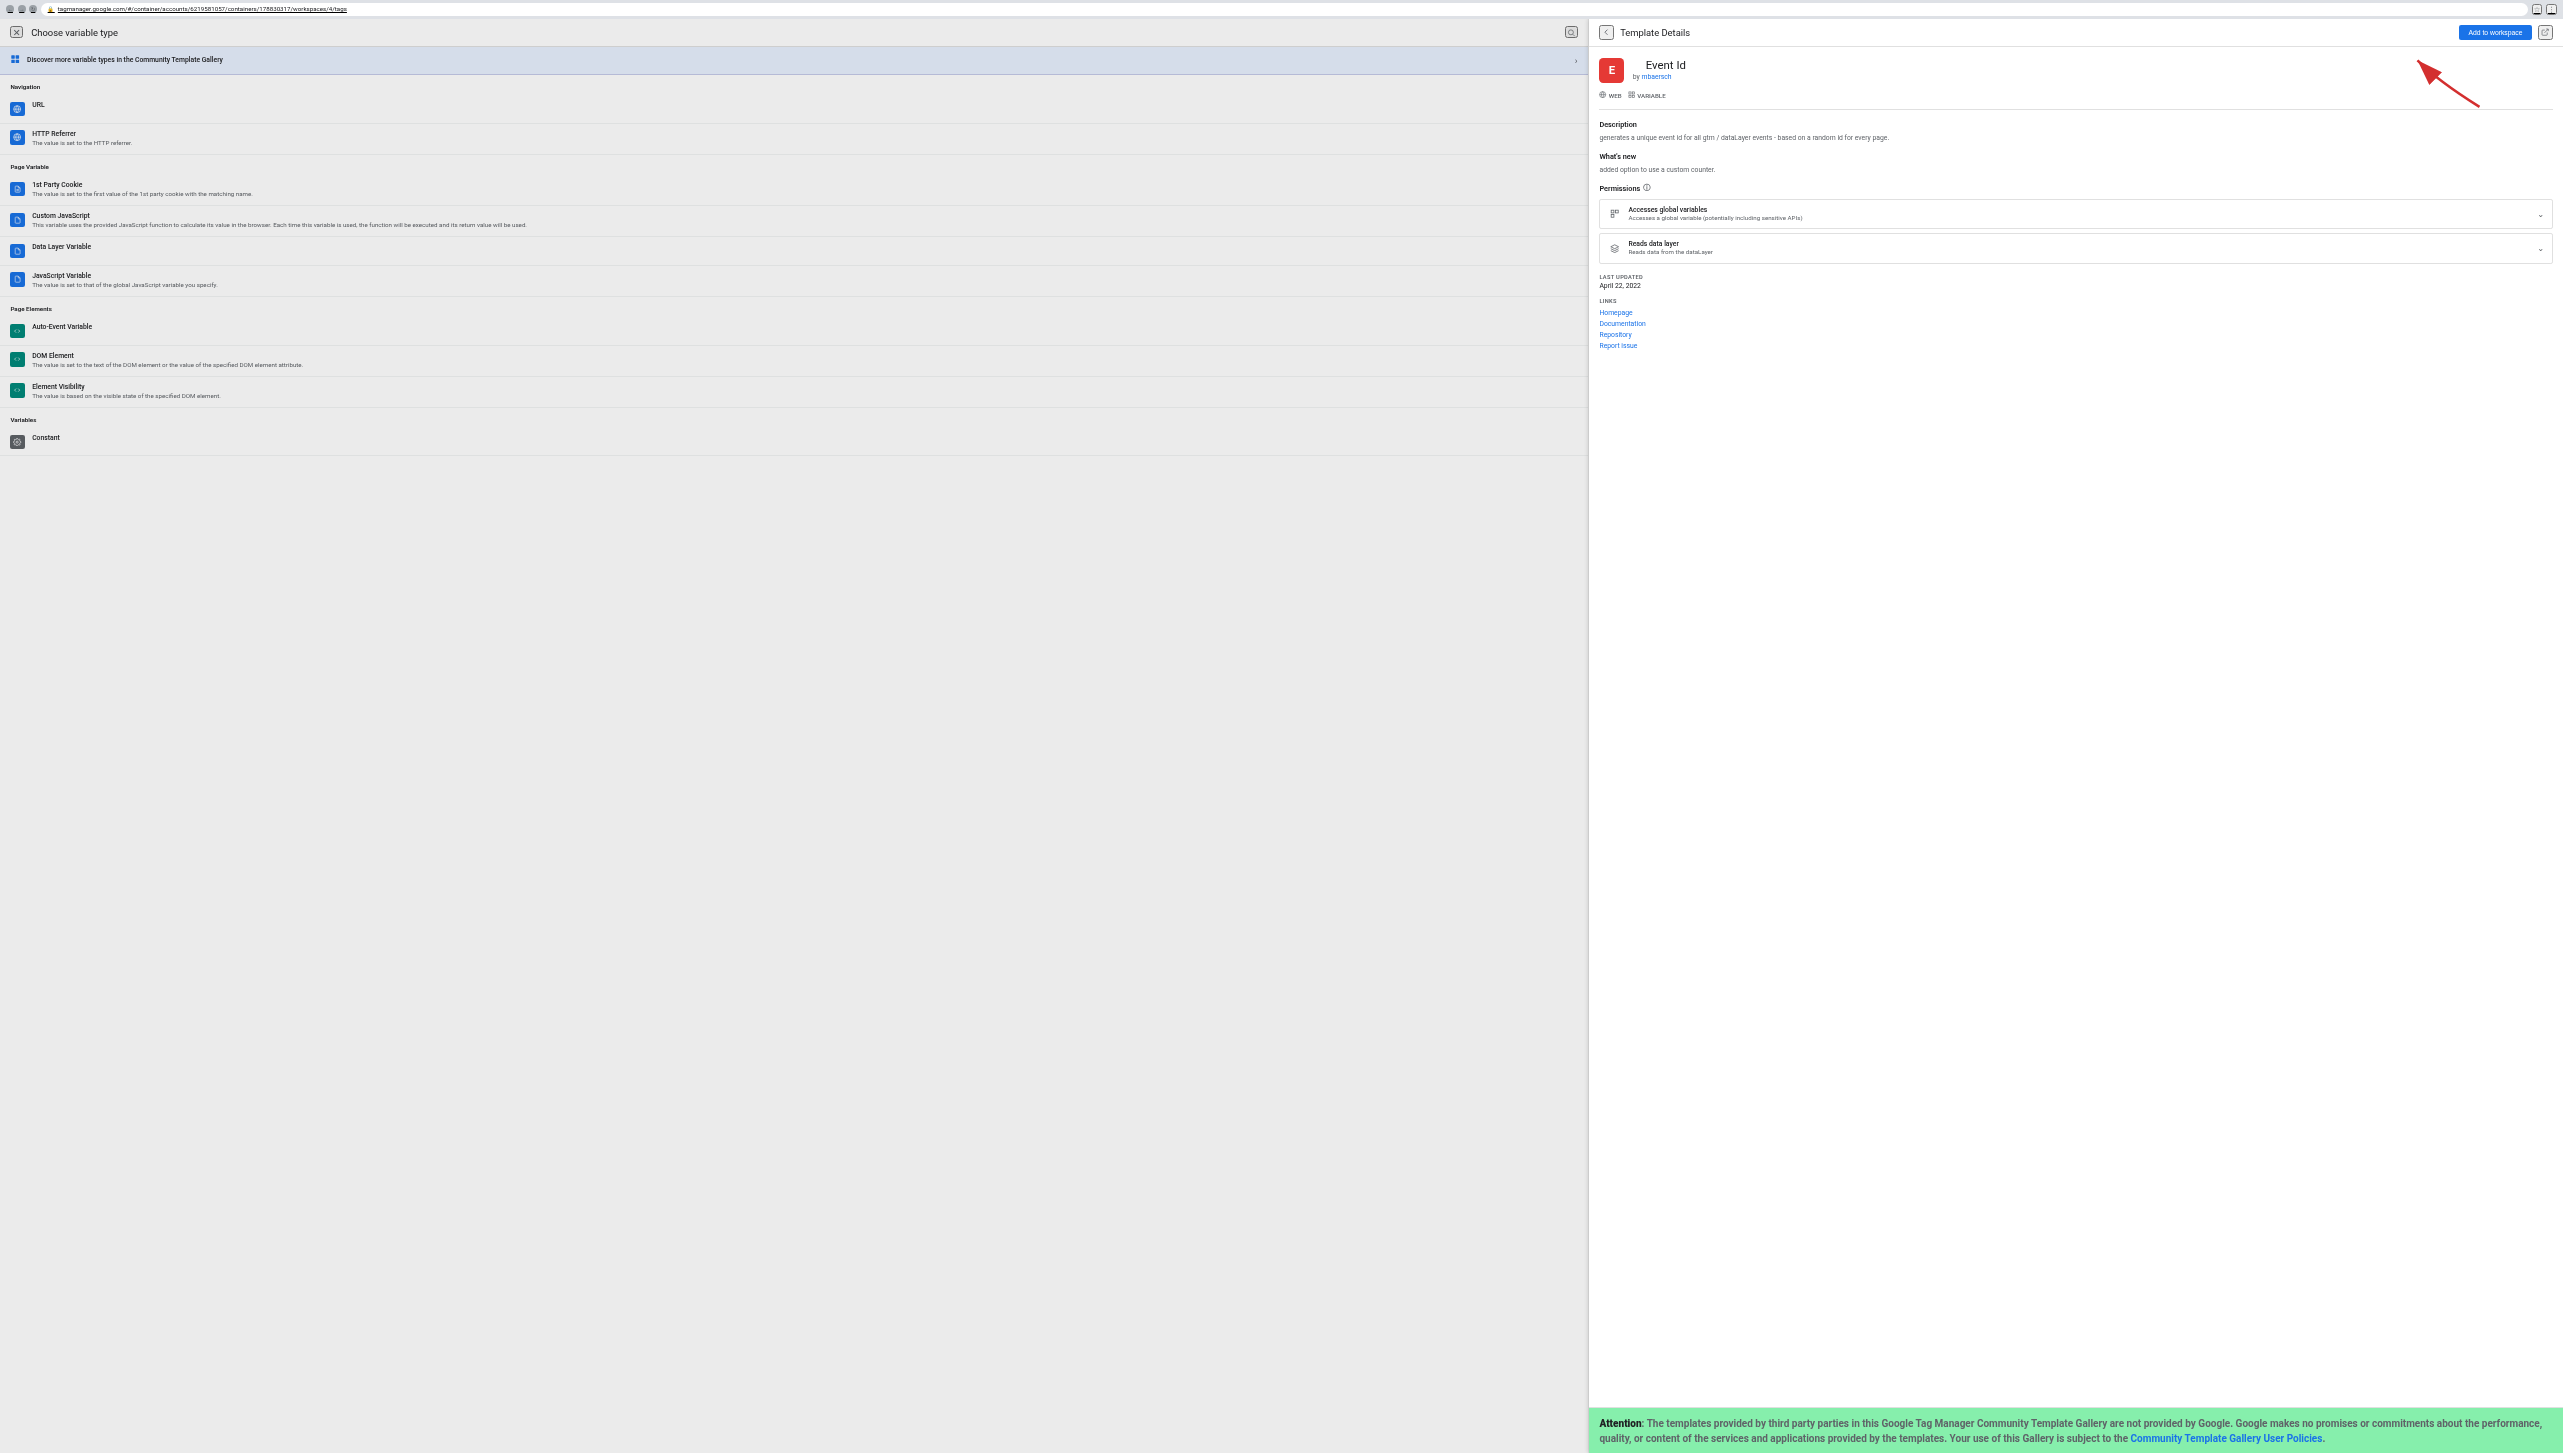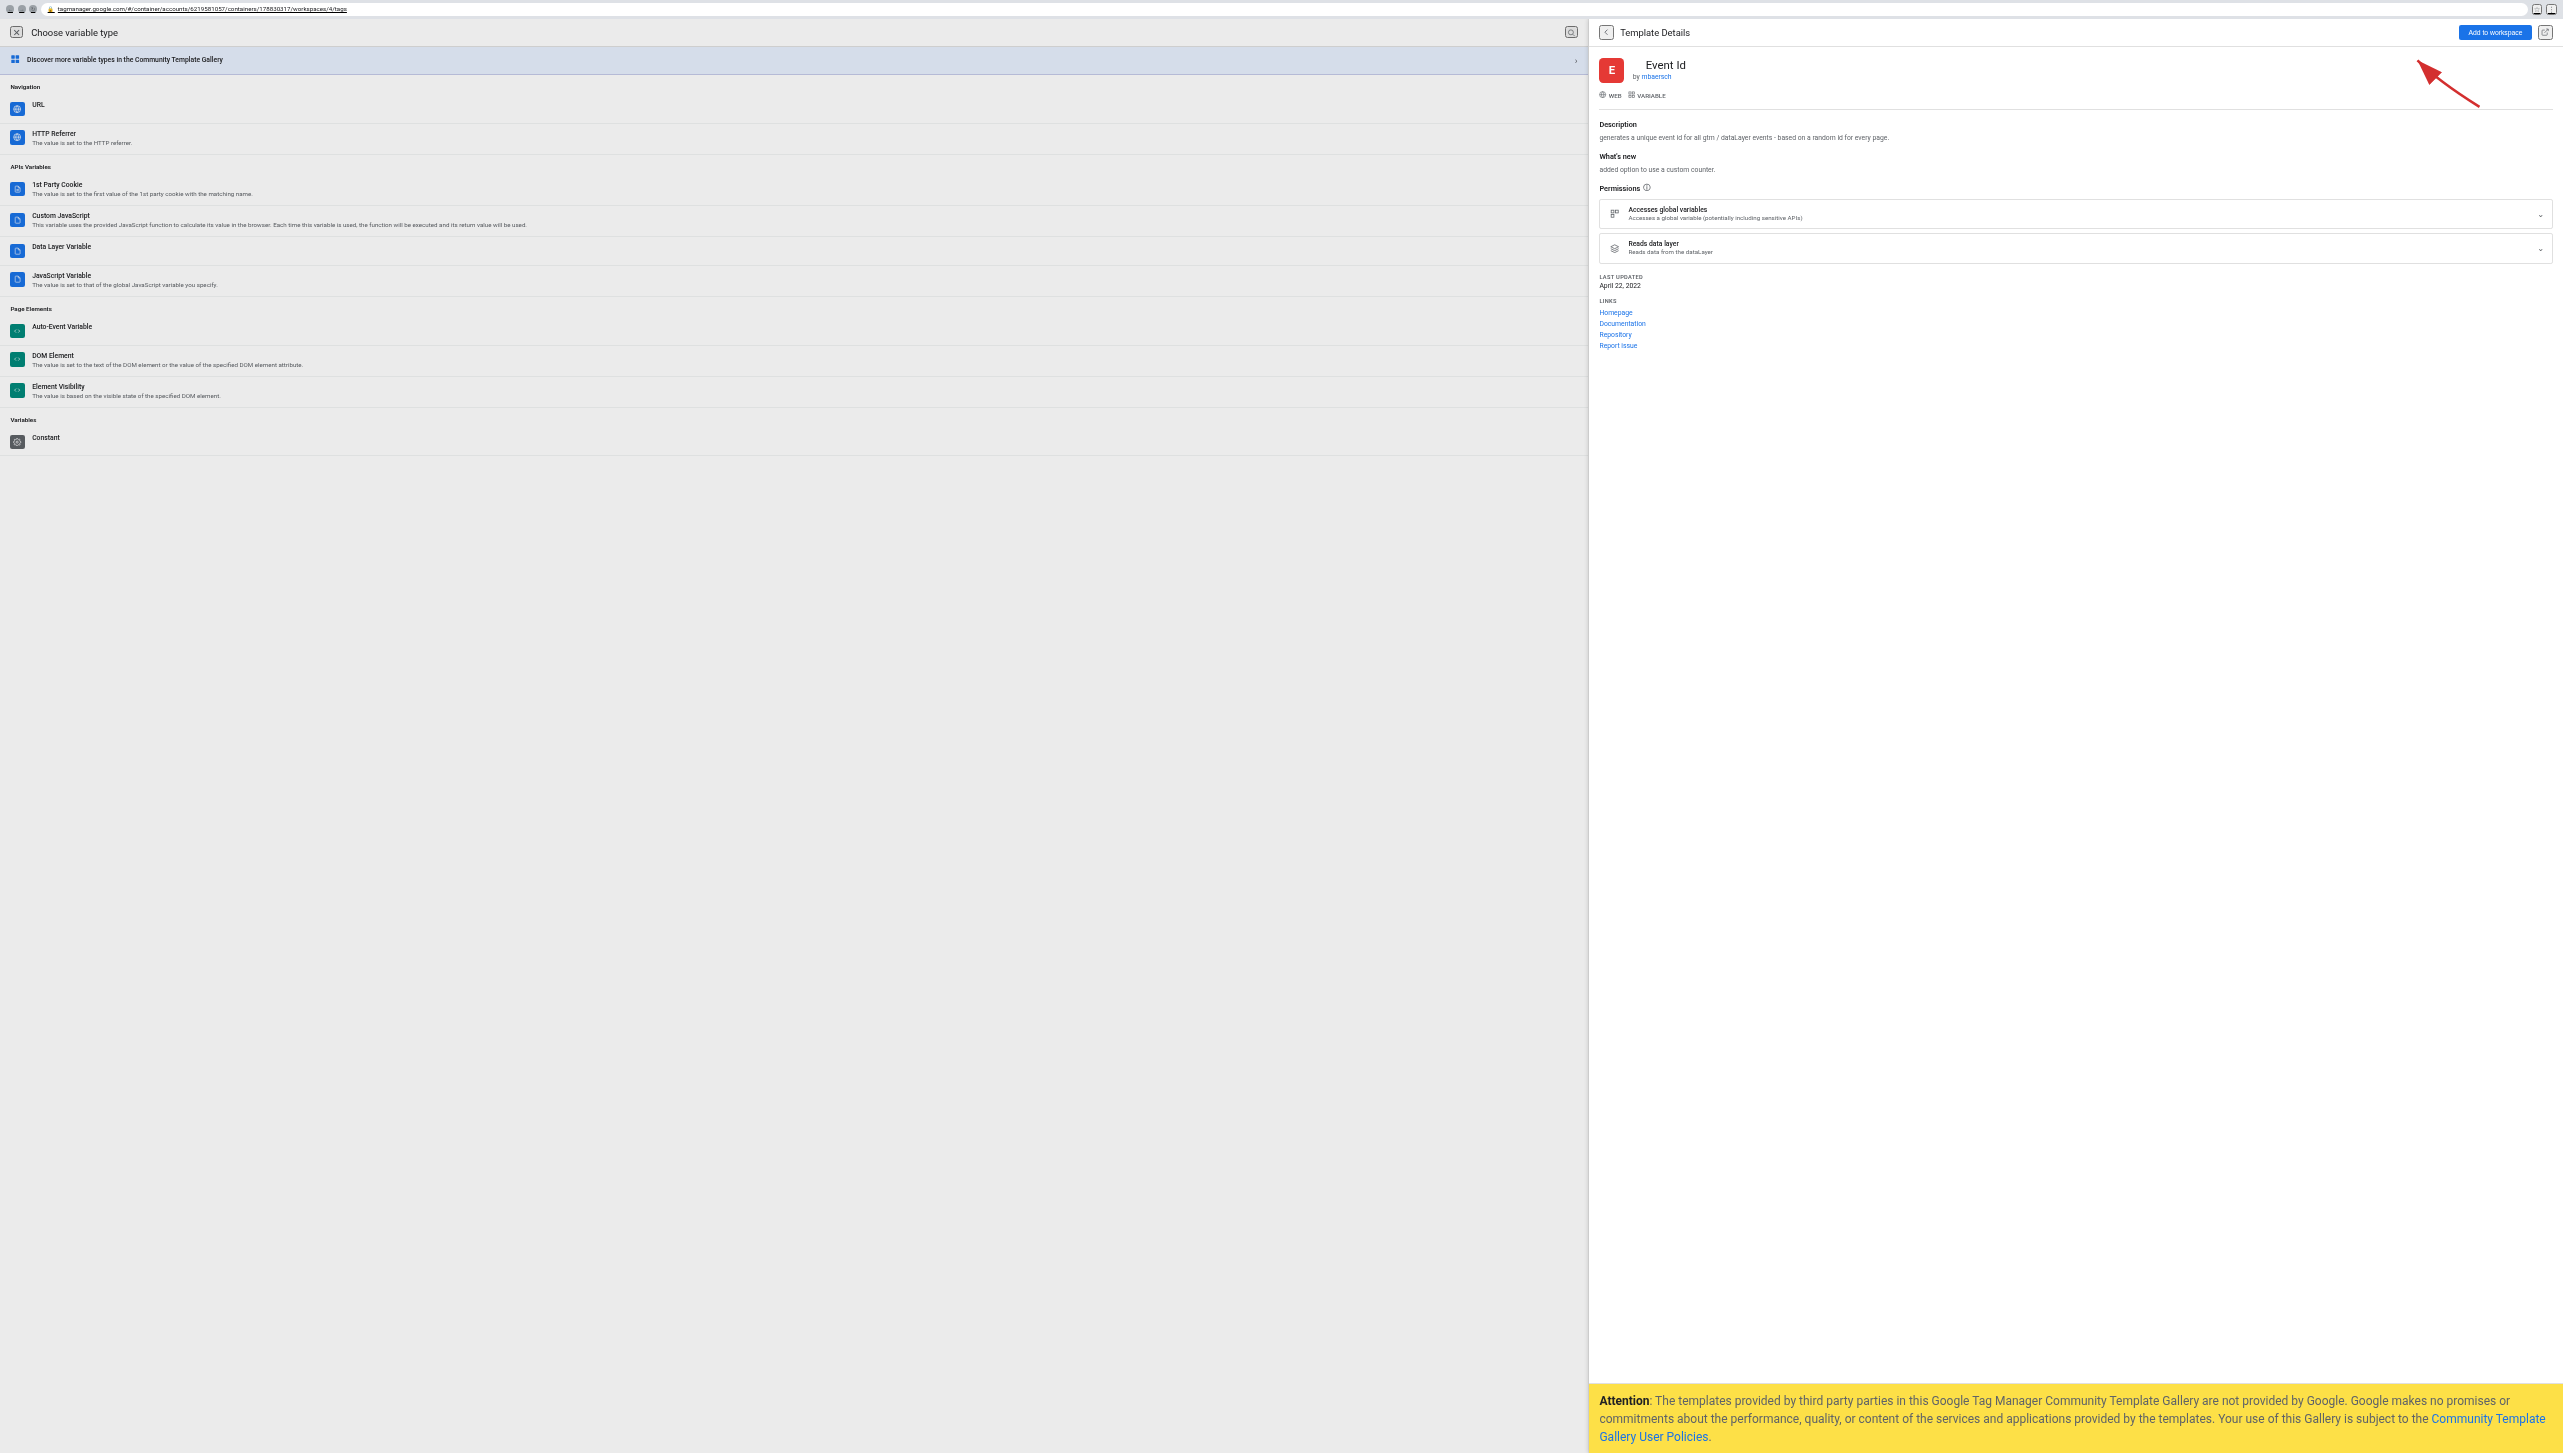--- a/index.html
+++ b/index.html
@@ -418,26 +418,27 @@
       gap: 3.1px;
       margin-bottom: 8.3px;
     }
     .links-list a {
       color: #1a73e8;
       text-decoration: none;
       font-size: 6.8px;
     }
 
     .attention-box {
-      background: #fde047;
+      background: #86efac;
       border-top: 0.5px solid #e0e0e0;
       padding: 7.3px 10.4px;
-      font-size: 12px;
+      font-size: 10px;
       color: #5f6368;
       line-height: 1.5;
+      font-weight: bold;
     }
     .attention-box strong { color: #202124; }
     .attention-box a { color: #1a73e8; text-decoration: none; }
 
     
     .arrow-annotation {
       position: absolute;
       top: 31px;
       right: 73px;
       pointer-events: none;
@@ -523,21 +524,21 @@
             <line x1="2" y1="12" x2="22" y2="12"></line>
             <path d="M12 2a15.3 15.3 0 0 1 4 10 15.3 15.3 0 0 1-4 10 15.3 15.3 0 0 1-4-10 15.3 15.3 0 0 1 4-10z"></path>
           </svg>
         </div>
         <div class="var-info">
           <div class="var-name">HTTP Referrer</div>
           <div class="var-desc">The value is set to the HTTP referrer.</div>
         </div>
       </div>
 
-      <div class="section-header">APIs Variables</div>
+      <div class="section-header">Page Variable</div>
 
       <div class="var-item">
         <div class="var-icon blue">
           <svg width="7.3" height="8.3" viewBox="0 0 24 24" fill="none" stroke="white" stroke-width="2">
             <path d="M14 2H6a2 2 0 0 0-2 2v16a2 2 0 0 0 2 2h12a2 2 0 0 0 2-2V8z"></path>
             <polyline points="14 2 14 8 20 8"></polyline>
             <line x1="16" y1="13" x2="8" y2="13"></line>
             <line x1="16" y1="17" x2="8" y2="17"></line>
           </svg>
         </div>

